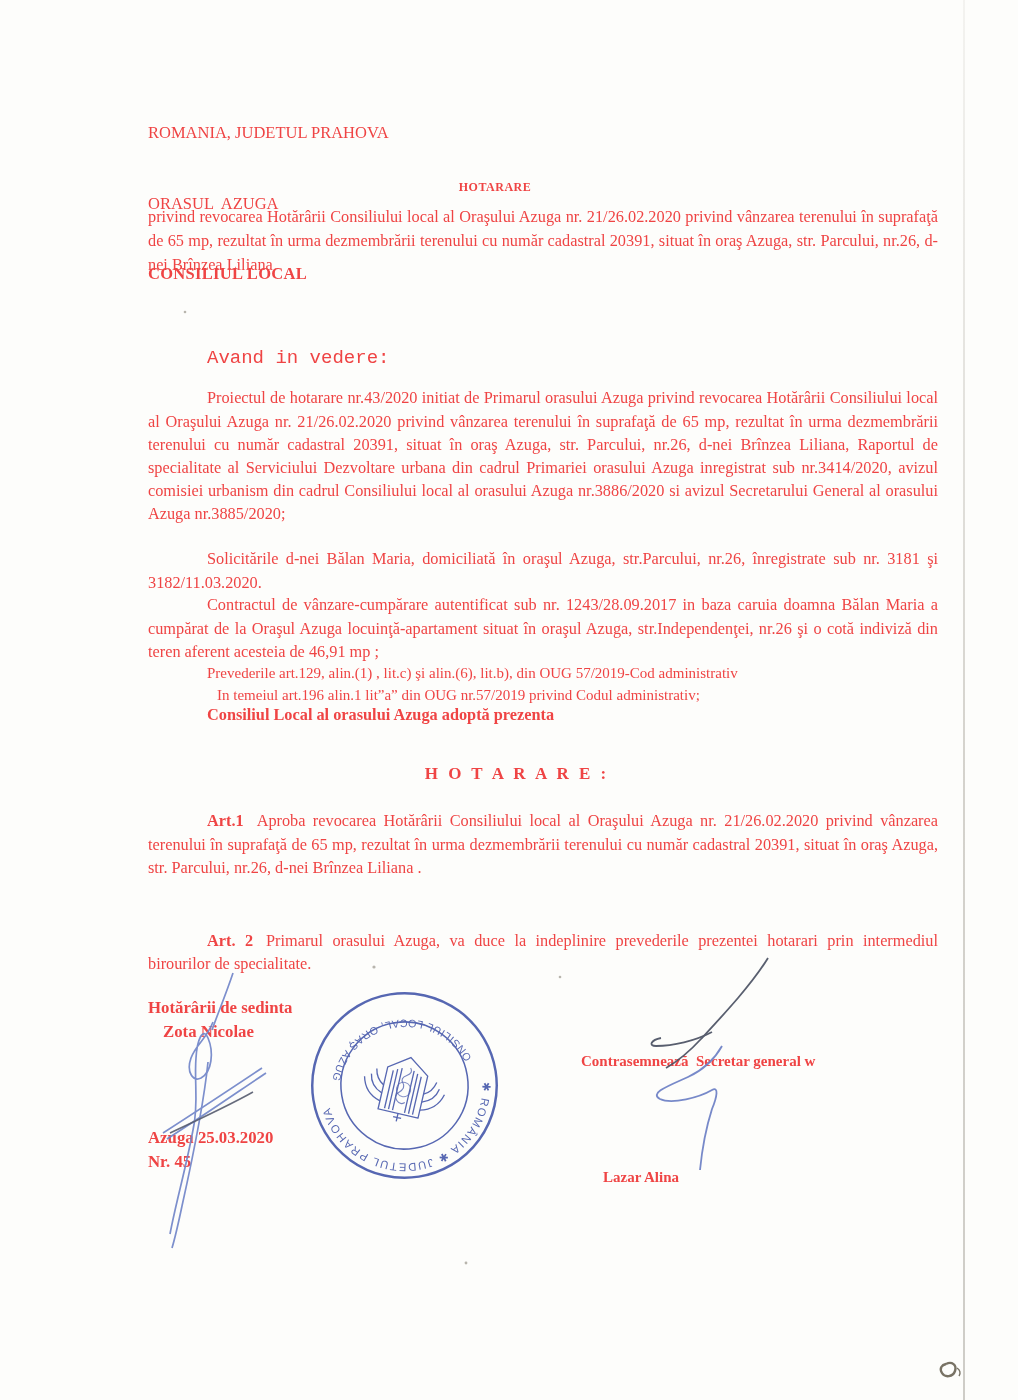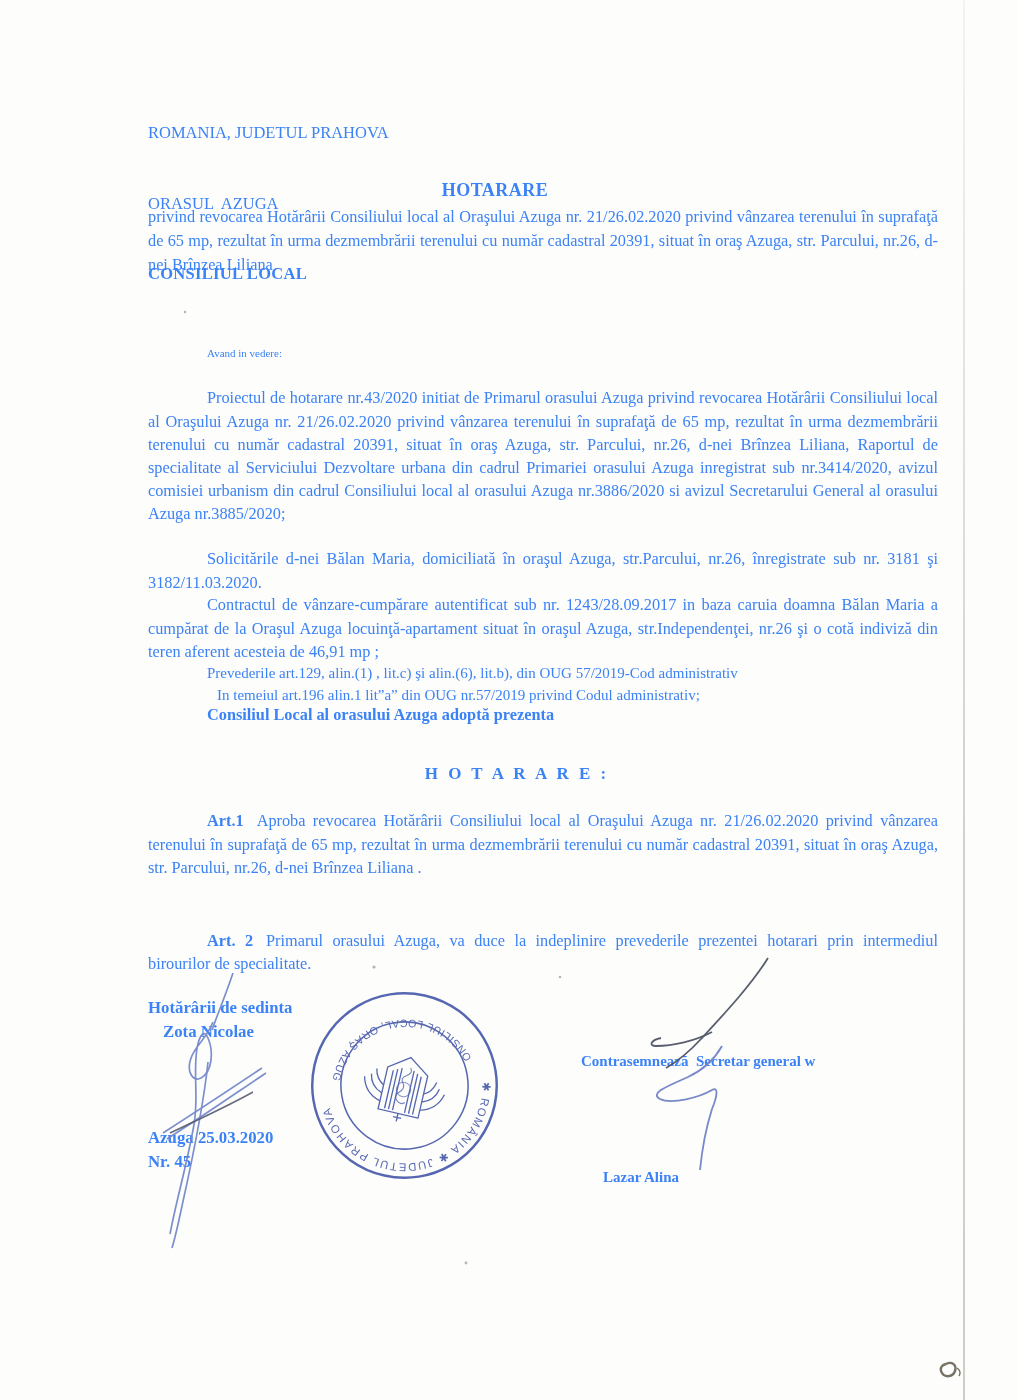--- a/index.html
+++ b/index.html
@@ -1,24 +1,24 @@
 <!DOCTYPE html>
 <html><head>
 <meta charset="utf-8">
 <style>
   html,body{margin:0;padding:0;background:#e9e9e9;}
   .page{position:relative;width:1018px;height:1400px;margin:0 auto;background:#fdfdfb;
-        font-family:"Liberation Serif", serif;color:#3b82f6;overflow:hidden;}
+        font-family:"Liberation Serif", serif;color:#ef4444;overflow:hidden;}
   .abs{position:absolute;}
   .letterhead{left:148px;top:74px;font-size:16.5px;line-height:23.5px;white-space:pre-wrap;}
   .lh-bold{font-weight:bold;letter-spacing:.3px;}
   .doc-title{left:148px;top:180px;width:790px;box-sizing:border-box;padding-right:96px;
-             text-align:center;font-weight:bold;font-size:18px;letter-spacing:.5px;}
+             text-align:center;font-weight:bold;font-size:12px;letter-spacing:.5px;}
   .subject{left:148px;top:205px;width:790px;font-size:16.3px;line-height:24.2px;text-align:justify;}
-  .intro{left:148px;top:347px;width:790px;padding-left:59px;box-sizing:border-box;font-size:11px;}
+  .intro{left:148px;top:347px;width:790px;padding-left:59px;box-sizing:border-box;font-size:19px;font-family:Liberation Mono, monospace;}
   .para{left:148px;width:790px;font-size:16.3px;line-height:23.2px;text-align:justify;text-indent:59px;}
   .p1{top:370px;} .p2{top:531px;} .p3{top:577px;}
   .pline{left:148px;width:820px;font-size:15px;line-height:22px;box-sizing:border-box;}
   .p4{top:647px;padding-left:59px;} .p5{top:669px;padding-left:69px;}
   .adopt{left:148px;top:705px;width:790px;padding-left:59px;box-sizing:border-box;
          font-weight:bold;font-size:16.3px;}
   .decision{left:148px;top:751px;width:790px;box-sizing:border-box;padding-right:52px;
             text-align:center;font-weight:bold;font-size:17px;letter-spacing:3px;margin-top:13px;}
   .art{left:148px;width:790px;font-size:16.3px;line-height:23.2px;text-align:justify;text-indent:59px;}
   .art1{top:793px;} .art2{top:887px;margin-top:42px;}

